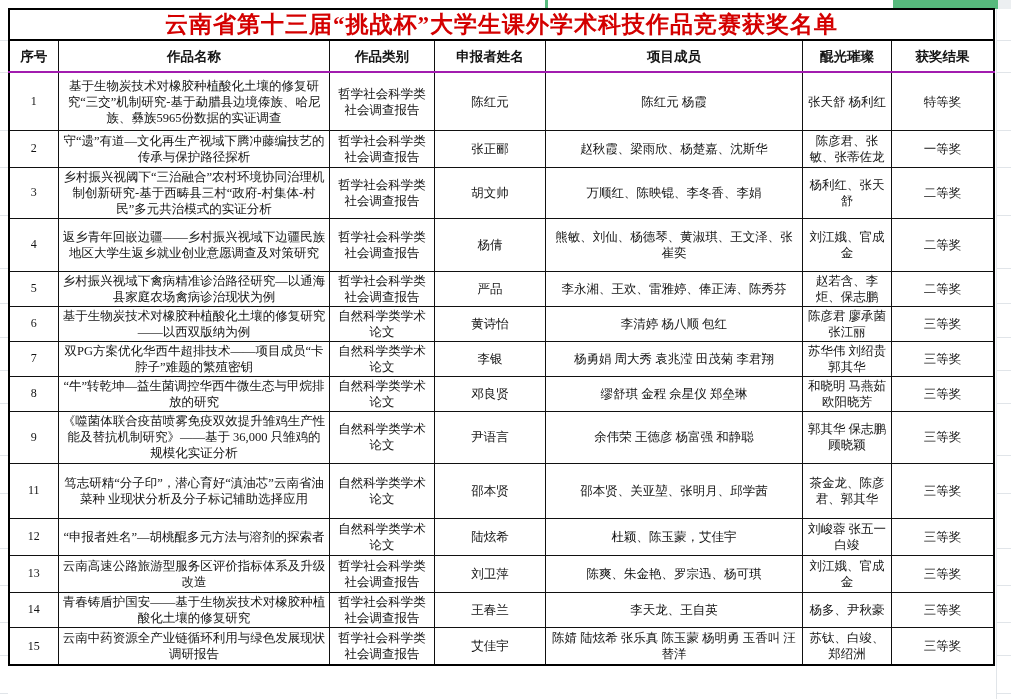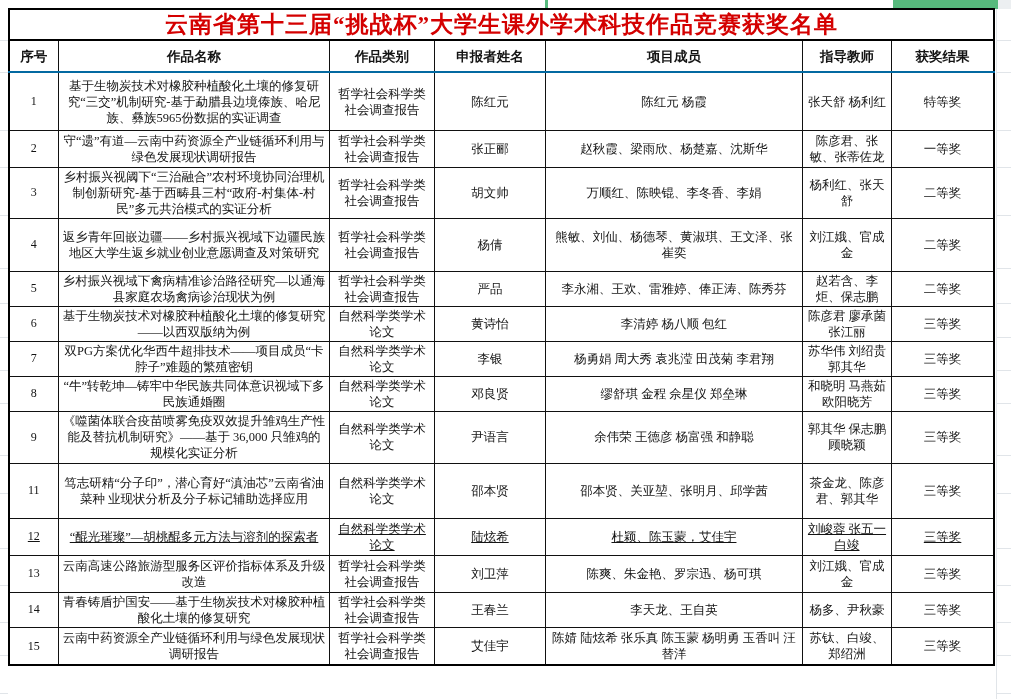--- a/index.html
+++ b/index.html
@@ -16,21 +16,21 @@
     border:1px solid #111;
     text-align:center;vertical-align:middle;
     padding:1px 3px;font-size:12.5px;line-height:1.28;
     word-break:break-all;overflow:hidden;
   }
   tr.title-row td{
     font-size:23px;font-weight:bold;letter-spacing:1px;
     border-bottom:2px solid #000;padding:0;
   }
   tr.header-row th{
-    font-size:13.5px;font-weight:bold;border-bottom:2px solid #0369a1;
+    font-size:13.5px;font-weight:bold;border-bottom:2px solid #a21caf;
   }
   td.cell-no{font-size:12px;}
   td.cell-title{padding:1px 4px;}
   .green-bar,.green-tick{position:absolute;}
   .gray-block{position:absolute;background:#eceff1;}
   .tick{position:absolute;height:1px;background:#e1e5e9;}
   .vtick{position:absolute;width:1px;background:#e1e5e9;}
 </style>
 </head>
 <body>
@@ -91,36 +91,36 @@
     <tbody>
       <tr class="title-row" style="height:24px">
         <td colspan="7" style="color: rgb(212, 0, 0);">云南省第十三届“挑战杯”大学生课外学术科技作品竞赛获奖名单</td>
       </tr>
       <tr class="header-row" id="header-row" style="height:32px">
           <th>序号</th>
           <th>作品名称</th>
           <th>作品类别</th>
           <th>申报者姓名</th>
           <th>项目成员</th>
-          <th>指导教师</th>
+          <th>醌光璀璨</th>
           <th>获奖结果</th>
         </tr>
 
     <tr style="height: 58px;">
           <td class="cell-no">1</td>
           <td class="cell-title">基于生物炭技术对橡胶种植酸化土壤的修复研究“三交”机制研究-基于勐腊县边境傣族、哈尼族、彝族5965份数据的实证调查</td>
           <td class="cell-category">哲学社会科学类社会调查报告</td>
           <td class="cell-applicant">陈红元</td>
           <td class="cell-members">陈红元 杨霞</td>
           <td class="cell-advisors">张天舒 杨利红</td>
           <td class="cell-award">特等奖</td>
         </tr>
         <tr style="height: 37px;">
           <td class="cell-no">2</td>
-          <td class="cell-title">守“遗”有道—云南中药资源全产业链循环利用与绿色发展现状调研报告</td>
+          <td class="cell-title">守“遗”有道—文化再生产视域下腾冲藤编技艺的传承与保护路径探析</td>
           <td class="cell-category">哲学社会科学类社会调查报告</td>
           <td class="cell-applicant">张正郦</td>
           <td class="cell-members">赵秋霞、梁雨欣、杨楚嘉、沈斯华</td>
           <td class="cell-advisors">陈彦君、张敏、张蒂佐龙</td>
           <td class="cell-award">一等奖</td>
         </tr>
         <tr style="height: 48px;">
           <td class="cell-no">3</td>
           <td class="cell-title">乡村振兴视阈下“三治融合”农村环境协同治理机制创新研究-基于西畴县三村“政府-村集体-村民”多元共治模式的实证分析</td>
           <td class="cell-category">哲学社会科学类社会调查报告</td>
@@ -160,21 +160,21 @@
           <td class="cell-no">7</td>
           <td class="cell-title">双PG方案优化华西牛超排技术——项目成员“卡脖子”难题的繁殖密钥</td>
           <td class="cell-category">自然科学类学术论文</td>
           <td class="cell-applicant">李银</td>
           <td class="cell-members">杨勇娟 周大秀 袁兆滢 田茂菊 李君翔</td>
           <td class="cell-advisors">苏华伟 刘绍贵 郭其华</td>
           <td class="cell-award">三等奖</td>
         </tr>
         <tr style="height: 33px;">
           <td class="cell-no">8</td>
-          <td class="cell-title">“牛”转乾坤—铸牢中华民族共同体意识视域下多民族通婚圈</td>
+          <td class="cell-title">“牛”转乾坤—益生菌调控华西牛微生态与甲烷排放的研究</td>
           <td class="cell-category">自然科学类学术论文</td>
           <td class="cell-applicant">邓良贤</td>
           <td class="cell-members">缪舒琪 金程 佘星仪 郑垒琳</td>
           <td class="cell-advisors">和晓明 马燕茹 欧阳晓芳</td>
           <td class="cell-award">三等奖</td>
         </tr>
         <tr style="height: 52px;">
           <td class="cell-no">9</td>
           <td class="cell-title">《噬菌体联合疫苗喷雾免疫双效提升雏鸡生产性能及替抗机制研究》——基于 36,000 只雏鸡的规模化实证分析</td>
           <td class="cell-category">自然科学类学术论文</td>
@@ -185,23 +185,23 @@
         </tr>
         <tr style="height: 55px;">
           <td class="cell-no">11</td>
           <td class="cell-title">笃志研精“分子印”，潜心育好“滇油芯”云南省油菜种 业现状分析及分子标记辅助选择应用</td>
           <td class="cell-category">自然科学类学术论文</td>
           <td class="cell-applicant">邵本贤</td>
           <td class="cell-members">邵本贤、关亚堃、张明月、邱学茜</td>
           <td class="cell-advisors">茶金龙、陈彦君、郭其华</td>
           <td class="cell-award">三等奖</td>
         </tr>
-        <tr style="height: 37px; text-decoration: underline;">
+        <tr style="height: 37px;">
           <td class="cell-no">12</td>
-          <td class="cell-title">“醌光璀璨”—胡桃醌多元方法与溶剂的探索者</td>
+          <td class="cell-title">“申报者姓名”—胡桃醌多元方法与溶剂的探索者</td>
           <td class="cell-category">自然科学类学术论文</td>
           <td class="cell-applicant">陆炫希</td>
           <td class="cell-members">杜颖、陈玉蒙，艾佳宇</td>
           <td class="cell-advisors">刘峻蓉 张五一 白竣</td>
           <td class="cell-award">三等奖</td>
         </tr>
         <tr style="height: 37px; padding-left: 32px;">
           <td class="cell-no">13</td>
           <td class="cell-title">云南高速公路旅游型服务区评价指标体系及升级改造</td>
           <td class="cell-category">哲学社会科学类社会调查报告</td>

